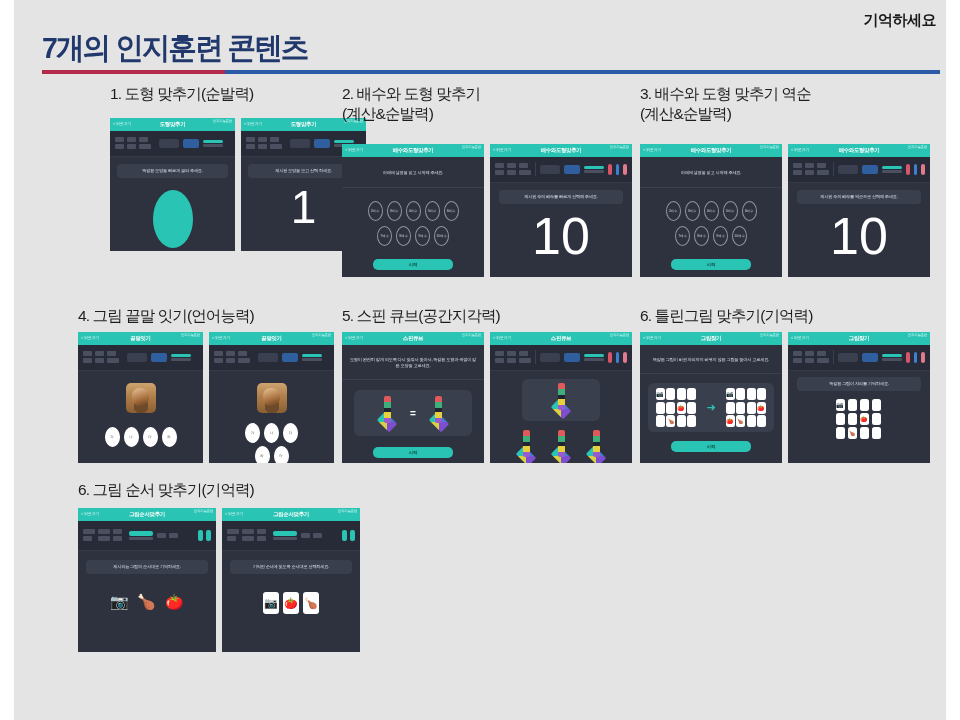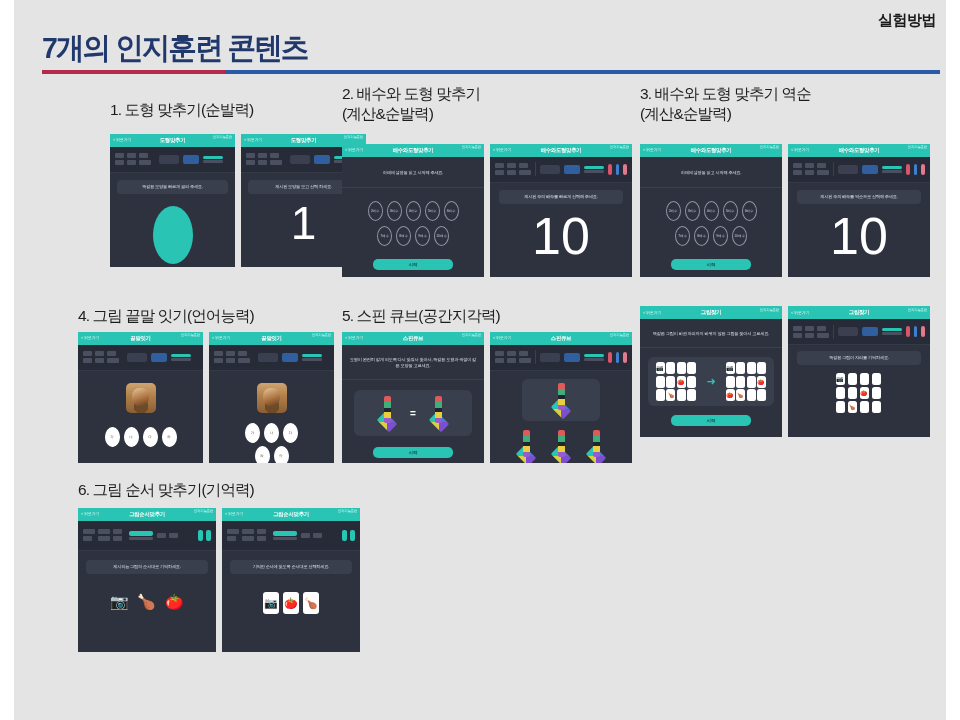--- a/index.html
+++ b/index.html
@@ -190,32 +190,32 @@
   .whitecard{
     width:16px;height:22px;border-radius:3px;background:#fff;
     display:flex;align-items:center;justify-content:center;font-size:11px;
   }
 </style>
 </head>
 <body>
 
 <div class="slide">
 
-  <div class="kicker">실험방법</div>
+  <div class="kicker">기억하세요</div>
   <div class="slide-title">7개의 인지훈련 콘텐츠</div>
   <div class="rule">
     <div class="rule-red"></div>
     <div class="rule-blue"></div>
   </div>
 
   <div class="board">
 
     <div class="row" style="top:0;">
 
-      <div class="cell" style="left:64px;top:16px;width:256px;padding-left:32px;">
+      <div class="cell" style="left:64px;top:0;width:256px;padding-left:32px;">
         <div class="cap">1. 도형 맞추기(순발력)</div>
         <div class="shots" style="margin-top:14px;">
 
           <div class="phone" style="width:125px;height:133px;">
             <div class="pbar">
               <span class="back">&lt; 뒤로가기</span>
               <span class="ptitle">도형맞추기</span>
               <span class="pright">인지기능훈련</span>
             </div>
             <div class="ptool">
@@ -576,20 +576,21 @@
                   <div class="stack"></div>
                 </div>
               </div>
             </div>
           </div>
 
         </div>
       </div>
 
       <div class="cell" style="left:626px;top:0;width:290px;">
+        <div class="cap">6. 틀린그림 맞추기(기억력)</div>
         <div class="shots">
 
           <div class="phone" style="width:142px;height:131px;">
             <div class="pbar">
               <span class="back">&lt; 뒤로가기</span>
               <span class="ptitle">그림찾기</span>
               <span class="pright">인지기능훈련</span>
             </div>
             <div class="pbody">
               <div class="prompt flat" style="margin-top:8px;background:transparent;max-width:92%;">똑같은 그림이 바뀐 자리까지

